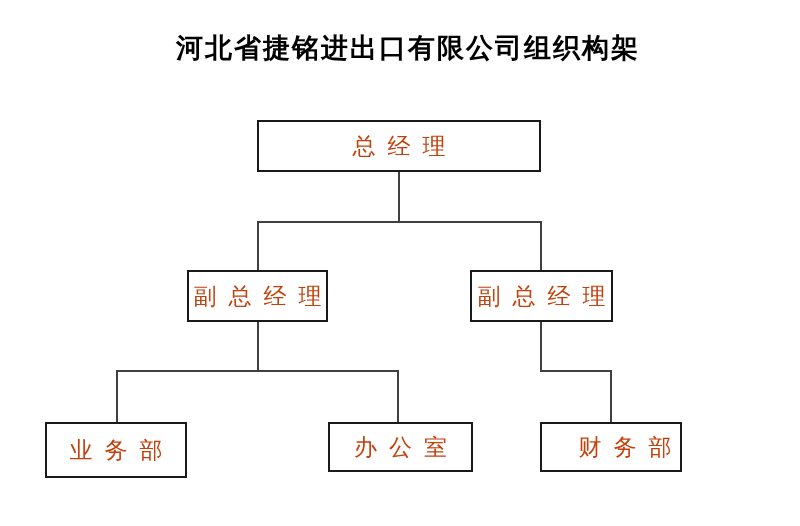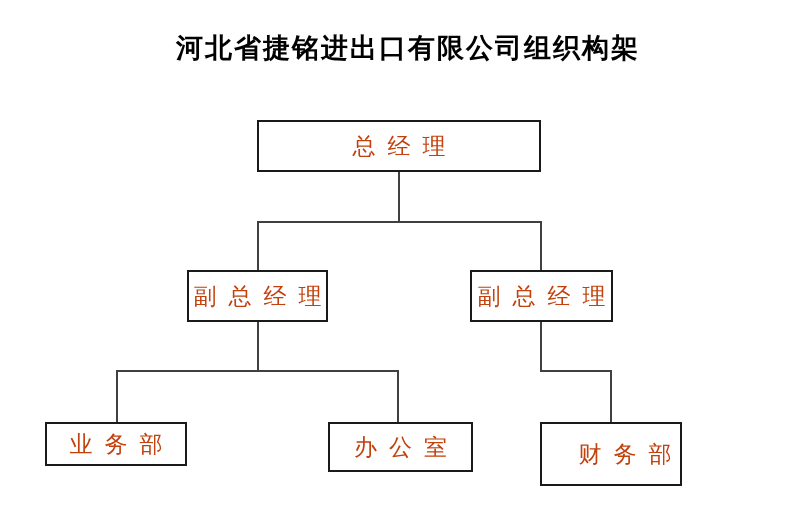--- a/index.html
+++ b/index.html
@@ -79,24 +79,24 @@
       <span class="node-label">总经理</span>
     </div>
 
     <div class="node" style="left:187px; top:270px; width:141px; height:52px;">
       <span class="node-label">副总经理</span>
     </div>
     <div class="node" style="left:470px; top:270px; width:143px; height:52px;">
       <span class="node-label">副总经理</span>
     </div>
 
-    <div class="node" style="left:45px; top:422px; width:142px; height:44px;">
+    <div class="node" style="left:45px; top:422px; width:142px; height:56px;">
       <span class="node-label">业务部</span>
     </div>
     <div class="node" style="left:328px; top:422px; width:145px; height:50px;">
       <span class="node-label">办公室</span>
     </div>
-    <div class="node" style="left:540px; top:422px; width:142px; height:64px;padding-left:28px;">
+    <div class="node" style="left:540px; top:422px; width:142px; height:50px;padding-left:28px;">
       <span class="node-label">财务部</span>
     </div>
 
   </div>
 </div>
 
 </body></html>

